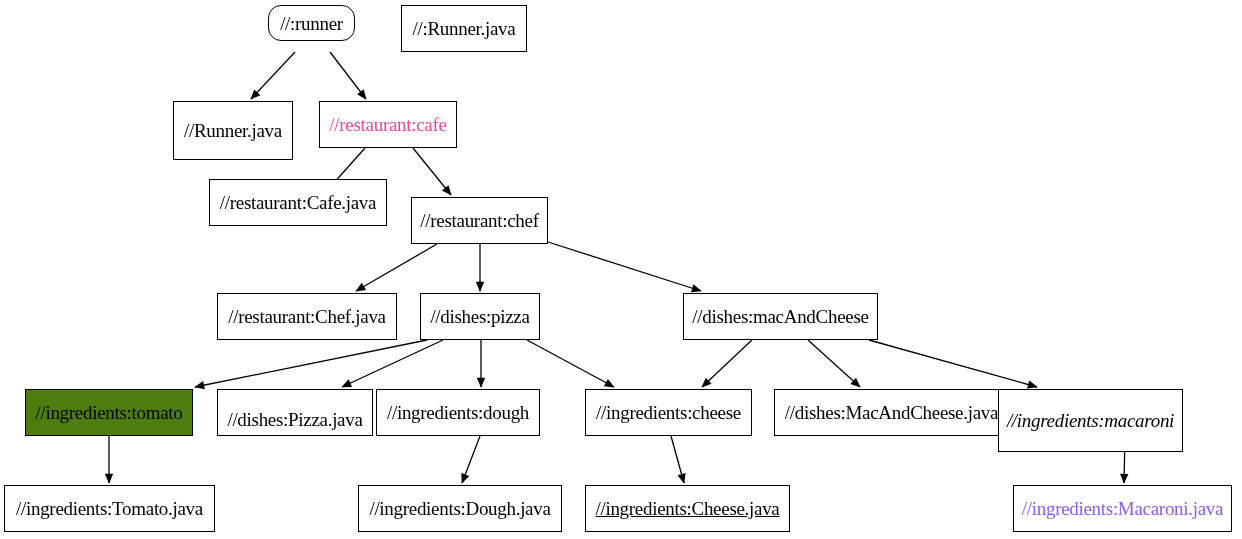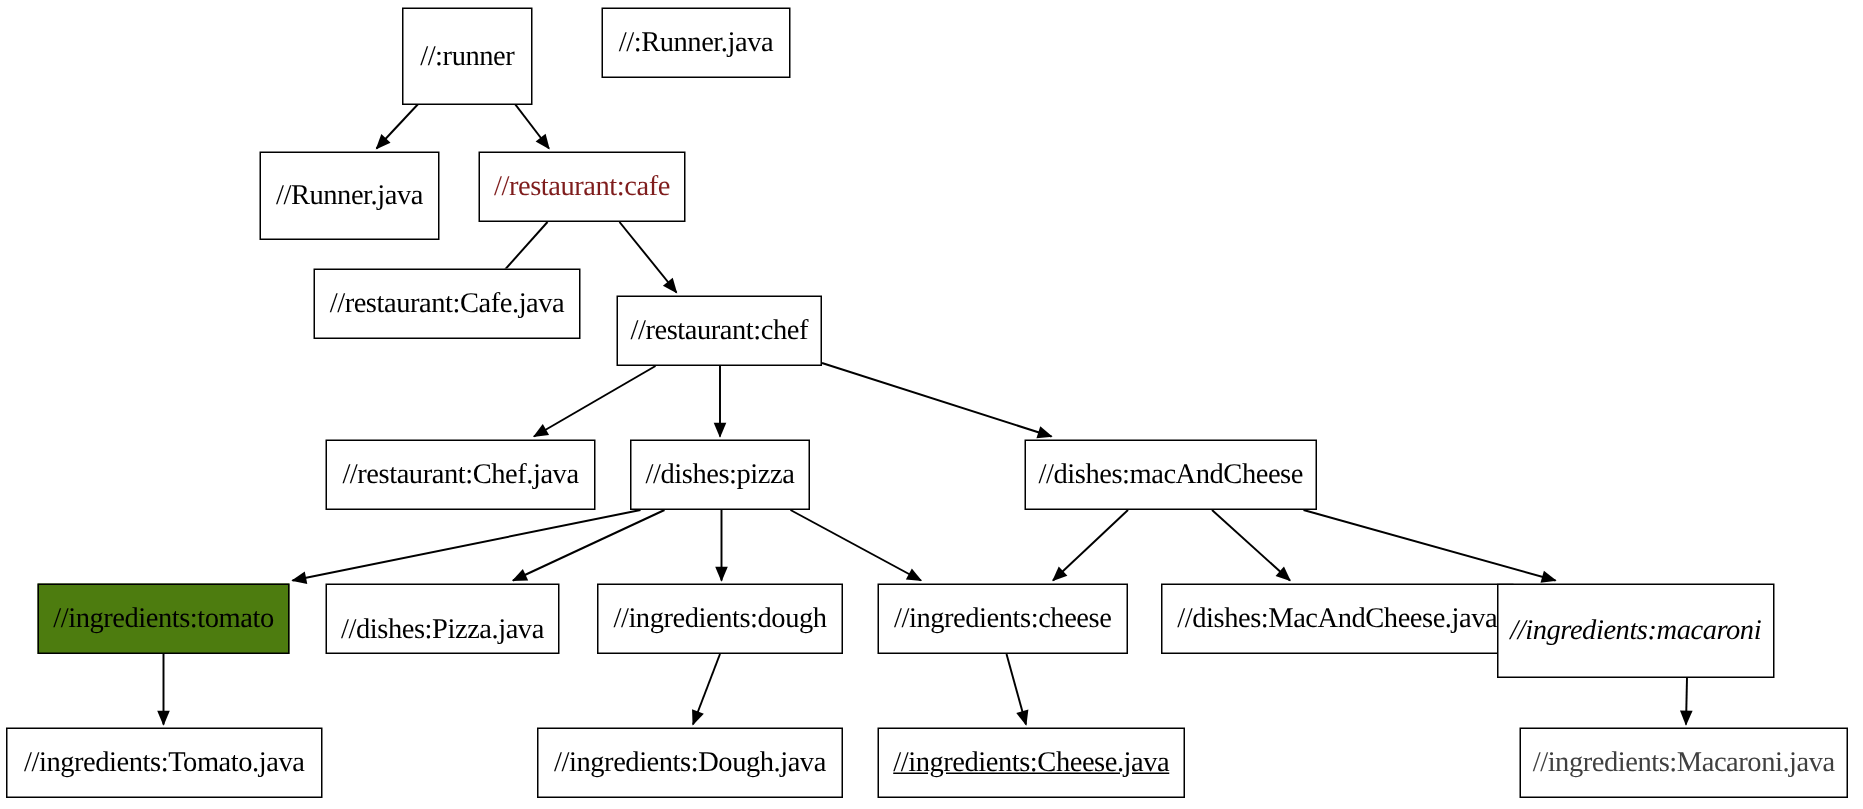--- a/index.html
+++ b/index.html
@@ -66,31 +66,31 @@
         <line x1="752" y1="340" x2="702" y2="387" stroke="#000000" stroke-width="1.3" marker-end="url(#arrowhead)"></line>
         <line x1="808" y1="340" x2="860" y2="387" stroke="#000000" stroke-width="1.3" marker-end="url(#arrowhead)"></line>
         <line x1="869" y1="340" x2="1037" y2="387" stroke="#000000" stroke-width="1.3" marker-end="url(#arrowhead)"></line>
         <line x1="109" y1="436" x2="109" y2="483" stroke="#000000" stroke-width="1.3" marker-end="url(#arrowhead)"></line>
         <line x1="480" y1="436" x2="462" y2="483" stroke="#000000" stroke-width="1.3" marker-end="url(#arrowhead)"></line>
         <line x1="671" y1="436" x2="684" y2="483" stroke="#000000" stroke-width="1.3" marker-end="url(#arrowhead)"></line>
         <line x1="1125" y1="436" x2="1124" y2="483" stroke="#000000" stroke-width="1.3" marker-end="url(#arrowhead)"></line>
       </g>
   </svg>
   <div id="node-layer">
-      <div class="node" style="left: 268px; top: 5px; width: 87px; height: 65px; background: rgb(255, 255, 255); border-color: rgb(0, 0, 0);">
+      <div class="node" style="left: 268px; top: 5px; width: 87px; height: 36px; background: rgb(255, 255, 255); border-color: rgb(0, 0, 0); border-radius: 13px;">
         <span class="node-label" style="color: rgb(0, 0, 0);">//:runner</span>
       </div>
       <div class="node" style="left: 377px; top: 5px; width: 126px; height: 47px; background: rgb(255, 255, 255); border-color: rgb(0, 0, 0); margin-left: 24px;">
         <span class="node-label" style="color: rgb(0, 0, 0);">//:Runner.java</span>
       </div>
       <div class="node" style="left: 173px; top: 101px; width: 120px; height: 59px; background: rgb(255, 255, 255); border-color: rgb(0, 0, 0);">
         <span class="node-label" style="color: rgb(0, 0, 0);">//Runner.java</span>
       </div>
       <div class="node" style="left: 319px; top: 101px; width: 138px; height: 47px; background: rgb(255, 255, 255); border-color: rgb(0, 0, 0);">
-        <span class="node-label" style="color: #7f1d1d;">//restaurant:cafe</span>
+        <span class="node-label" style="color: #ec4899;">//restaurant:cafe</span>
       </div>
       <div class="node" style="left: 209px; top: 179px; width: 178px; height: 47px; background: rgb(255, 255, 255); border-color: rgb(0, 0, 0);">
         <span class="node-label" style="color: rgb(0, 0, 0);">//restaurant:Cafe.java</span>
       </div>
       <div class="node" style="left: 411px; top: 197px; width: 137px; height: 47px; background: rgb(255, 255, 255); border-color: rgb(0, 0, 0);">
         <span class="node-label" style="color: rgb(0, 0, 0);">//restaurant:chef</span>
       </div>
       <div class="node" style="left: 217px; top: 293px; width: 180px; height: 47px; background: rgb(255, 255, 255); border-color: rgb(0, 0, 0);">
         <span class="node-label" style="color: rgb(0, 0, 0);">//restaurant:Chef.java</span>
       </div>
@@ -99,21 +99,21 @@
       </div>
       <div class="node" style="left: 683px; top: 293px; width: 195px; height: 47px; background: rgb(255, 255, 255); border-color: rgb(0, 0, 0);">
         <span class="node-label" style="color: rgb(0, 0, 0);">//dishes:macAndCheese</span>
       </div>
       <div class="node" style="left: 25px; top: 389px; width: 168px; height: 47px; background: #4d7c0f; border-color: rgb(0, 0, 0);">
         <span class="node-label" style="color: rgb(0, 0, 0);">//ingredients:tomato</span>
       </div>
       <div class="node" style="left: 217px; top: 389px; width: 156px; height: 47px; background: rgb(255, 255, 255); border-color: rgb(0, 0, 0);">
         <span class="node-label" style="color: rgb(0, 0, 0); margin-top: 14px;">//dishes:Pizza.java</span>
       </div>
-      <div class="node" style="left: 398px; top: 389px; width: 164px; height: 47px; background: rgb(255, 255, 255); border-color: rgb(0, 0, 0);">
+      <div class="node" style="left: 376px; top: 389px; width: 164px; height: 47px; background: rgb(255, 255, 255); border-color: rgb(0, 0, 0);">
         <span class="node-label" style="color: rgb(0, 0, 0);">//ingredients:dough</span>
       </div>
       <div class="node" style="left: 585px; top: 389px; width: 167px; height: 47px; background: rgb(255, 255, 255); border-color: rgb(0, 0, 0);">
         <span class="node-label" style="color: rgb(0, 0, 0);">//ingredients:cheese</span>
       </div>
       <div class="node" style="left: 774px; top: 389px; width: 235px; height: 47px; background: rgb(255, 255, 255); border-color: rgb(0, 0, 0);">
         <span class="node-label" style="color: rgb(0, 0, 0);">//dishes:MacAndCheese.java</span>
       </div>
       <div class="node" style="left: 998px; top: 389px; width: 185px; height: 63px; background: rgb(255, 255, 255); border-color: rgb(0, 0, 0); font-style: italic;">
         <span class="node-label" style="color: rgb(0, 0, 0);">//ingredients:macaroni</span>
@@ -121,16 +121,16 @@
       <div class="node" style="left: 4px; top: 485px; width: 211px; height: 47px; background: rgb(255, 255, 255); border-color: rgb(0, 0, 0);">
         <span class="node-label" style="color: rgb(0, 0, 0);">//ingredients:Tomato.java</span>
       </div>
       <div class="node" style="left: 358px; top: 485px; width: 204px; height: 47px; background: rgb(255, 255, 255); border-color: rgb(0, 0, 0);">
         <span class="node-label" style="color: rgb(0, 0, 0);">//ingredients:Dough.java</span>
       </div>
       <div class="node" style="left: 585px; top: 485px; width: 205px; height: 47px; background: rgb(255, 255, 255); border-color: rgb(0, 0, 0);">
         <span class="node-label" style="color: rgb(0, 0, 0); text-decoration: underline;">//ingredients:Cheese.java</span>
       </div>
       <div class="node" style="left: 1013px; top: 485px; width: 219px; height: 47px; background: rgb(255, 255, 255); border-color: rgb(0, 0, 0);">
-        <span class="node-label" style="color: #404040;">//ingredients:Macaroni.java</span>
+        <span class="node-label" style="color: #8b5cf6;">//ingredients:Macaroni.java</span>
       </div>
     </div>
 </div>
 
 </body></html>

